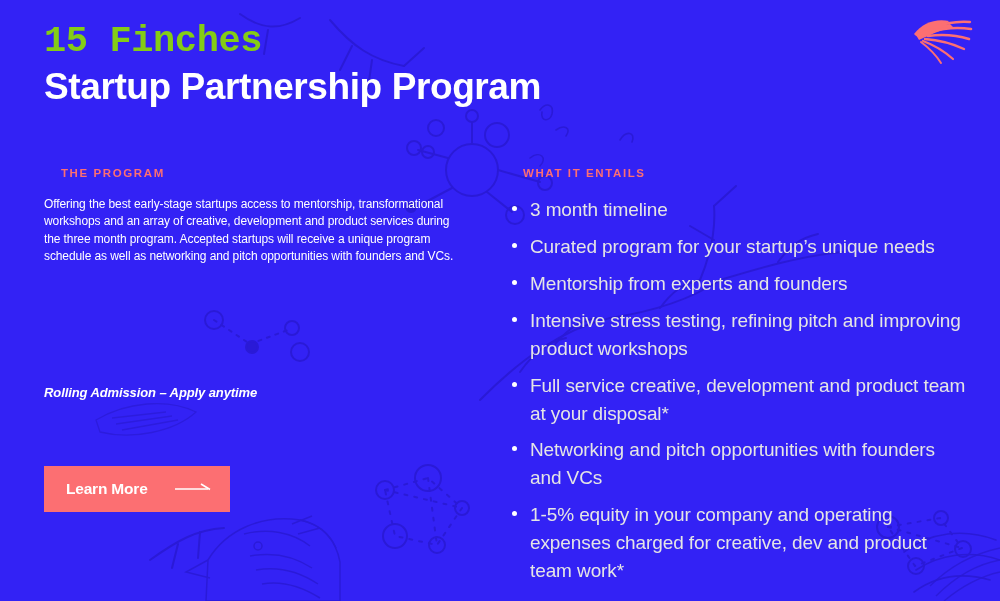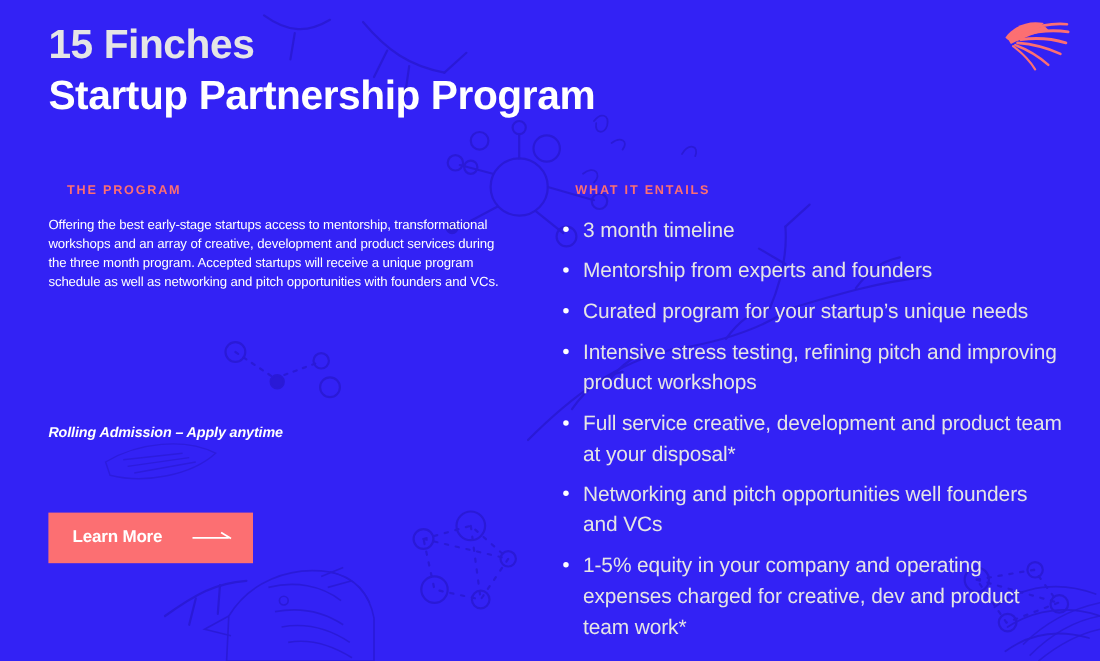--- a/index.html
+++ b/index.html
@@ -52,24 +52,25 @@
 
   .title-block {
     position: absolute;
     left: 44px;
     top: 20px;
     width: 700px;
   }
   .title-main {
     font-size: 37px;
     font-weight: bold;
-    color: #e5e5e5;
+    color: #84cc16;
     letter-spacing: -0.4px;
     line-height: 1.16;
     margin: 0;
+    font-family: Liberation Mono, monospace;
   }
   .title-sub {
     font-size: 37px;
     font-weight: bold;
     color: #ffffff;
     letter-spacing: -0.4px;
     line-height: 1.16;
     margin: 3px 0 0 0;
   }
 
@@ -320,23 +321,23 @@
       <svg class="cta-arrow" width="38" height="12" viewBox="0 0 38 12" xmlns="http://www.w3.org/2000/svg">
         <line x1="1" y1="6" x2="34" y2="6" stroke="#ffffff" stroke-width="1.6"></line>
         <line x1="27" y1="1" x2="36" y2="6.5" stroke="#ffffff" stroke-width="1.6"></line>
       </svg>
     </button>
 
     <div class="col-right">
       <p class="kicker">WHAT IT ENTAILS</p>
       <ul class="entails-list">
         <li>3 month timeline</li>
+        <li>Curated program for your startup’s unique needs</li>
         <li>Mentorship from experts and founders</li>
-        <li>Curated program for your startup’s unique needs</li>
         <li>Intensive stress testing, refining pitch and improving product workshops</li>
         <li>Full service creative, development and product team at your disposal*</li>
-        <li>Networking and pitch opportunities well founders and VCs</li>
+        <li>Networking and pitch opportunities with founders and VCs</li>
         <li>1-5% equity in your company and operating expenses charged for creative, dev and product team work*</li>
       </ul>
     </div>
 
   </div>
 </div>
 
 </body></html>

